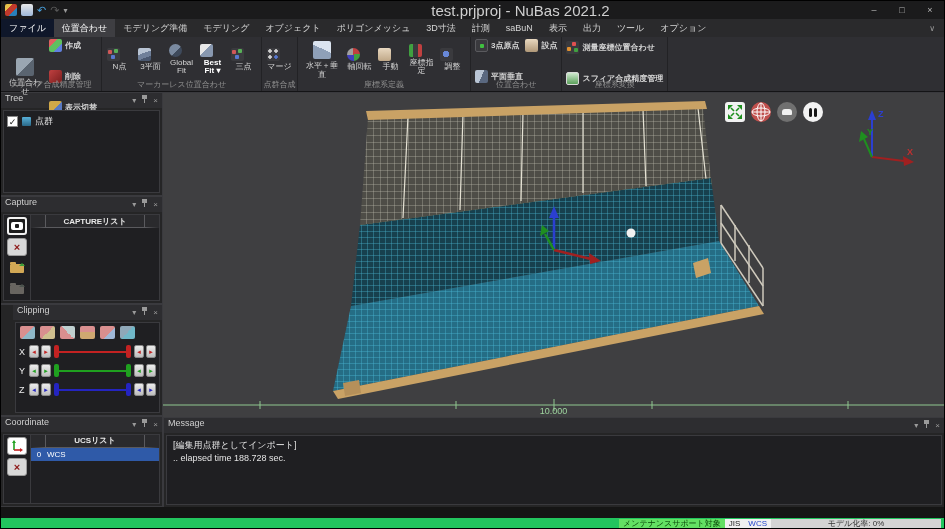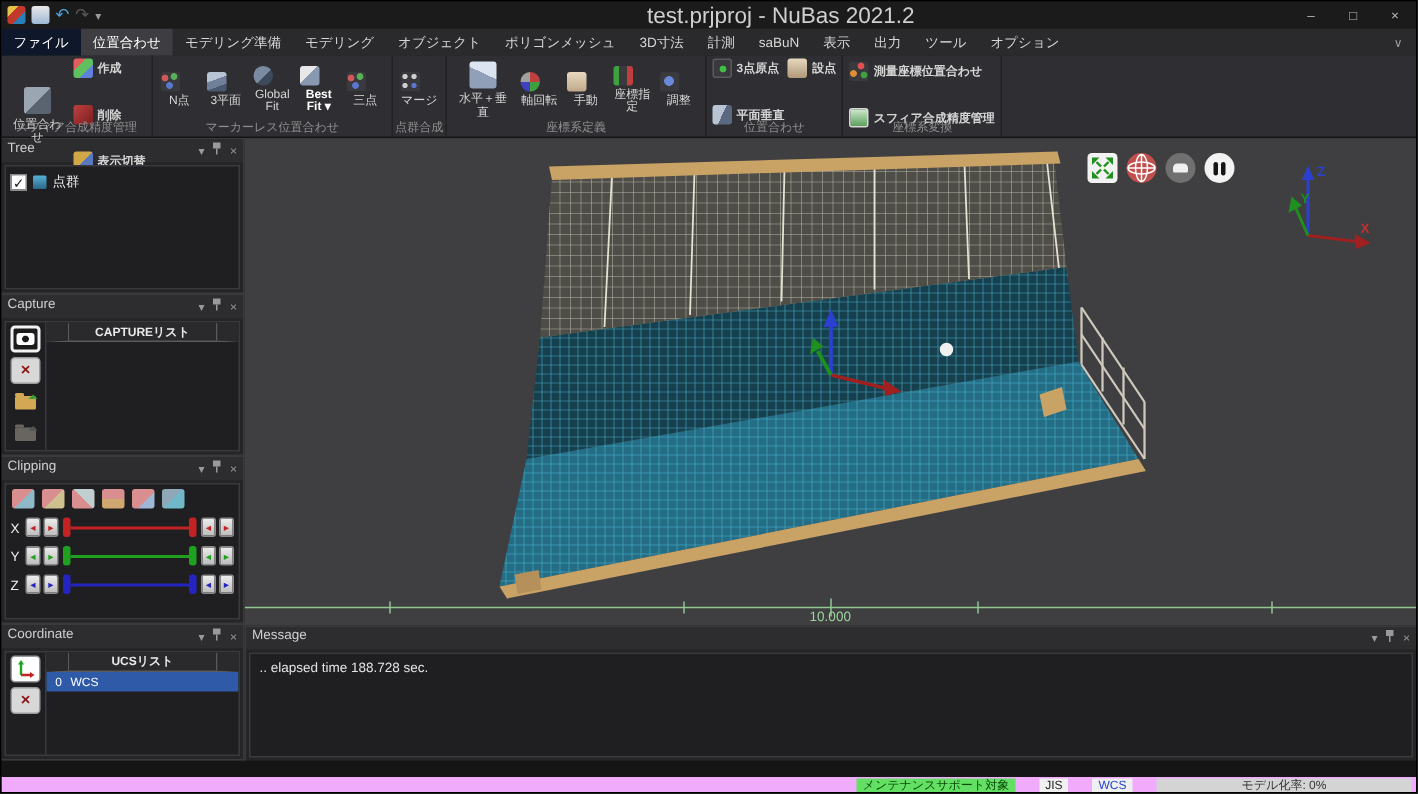--- a/index.html
+++ b/index.html
@@ -124,21 +124,21 @@
   .vp-walk { background:#f2f2f2; display:flex; align-items:center; justify-content:center; gap:2px; }
   .walk-bar { width:3px; height:9px; background:#151515; border-radius:2px; }
   .gizmo { position:absolute; top:12px; right:26px; }
   .scale-label { position:absolute; bottom:1px; left:50%; transform:translateX(-50%); font-size:9px; }
 
   
   .message { height:90px; background:#252526; border-top:1px solid #3a3a3e; border-left:1px solid #3a3a3e; display:flex; flex-direction:column; }
   .msg-body { flex:1; background:#1f1f22; margin:2px; border:1px solid #3a3a3e; padding:3px 6px; font-size:9px; color:#e4e4e4; line-height:13px; }
 
   .gapstrip { height:11px; background:#151515; }
-  .statusbar { height:12px; background:#f0abfc; display:flex; align-items:center; font-size:8px; gap:16px; padding:0 3px; }
+  .statusbar { height:12px; background:#22c55e; display:flex; align-items:center; font-size:8px; gap:0; padding:0 3px; }
   .badge { height:10px; line-height:10px; padding:0 4px; white-space:nowrap; }
   .b-green { background:#63e063; color:#0a4a0a; }
   .b-white { background:#f0f0f0; color:#222; }
   .b-wcs { background:#f0f0f0; color:#2244cc; }
   .model-box { width:170px; background:#d4d4d4; color:#333; text-align:center; height:10px; line-height:10px; }
 </style>
 </head>
 <body>
 
 <div class="window">
@@ -344,21 +344,21 @@
             <span class="side-btn folder-btn">
                 <span class="folder-glyph disabled-gl"></span>
               </span>
           </div>
           <div class="list-area">
             <div class="list-header">CAPTUREリスト</div>
           </div>
         </div>
       </div>
 
-      <div class="panel" style="height:113px;">
+      <div class="panel" style="height:113px;padding-left:12px;">
         <div class="panel-title">
           <span>Clipping</span>
           <span class="pt-icons">
             <span>▾</span>
             <span><span class="pin-shape"></span></span>
             <span>×</span>
           </span>
         </div>
         <div class="panel-body">
           <div class="clip-icons">
@@ -567,20 +567,21 @@
       <div class="message">
         <div class="panel-title">
           <span>Message</span>
           <span class="pt-icons">
             <span>▾</span>
             <span><span class="pin-shape"></span></span>
             <span>×</span>
           </span>
         </div>
         <div class="msg-body">
+          <div>[編集用点群としてインポート]</div>
           <div>.. elapsed time 188.728 sec.</div>
         </div>
       </div>
     </div>
   </div>
 
   <div class="gapstrip"></div>
 
   <div class="statusbar">
     <span style="margin-left:auto;"></span>

